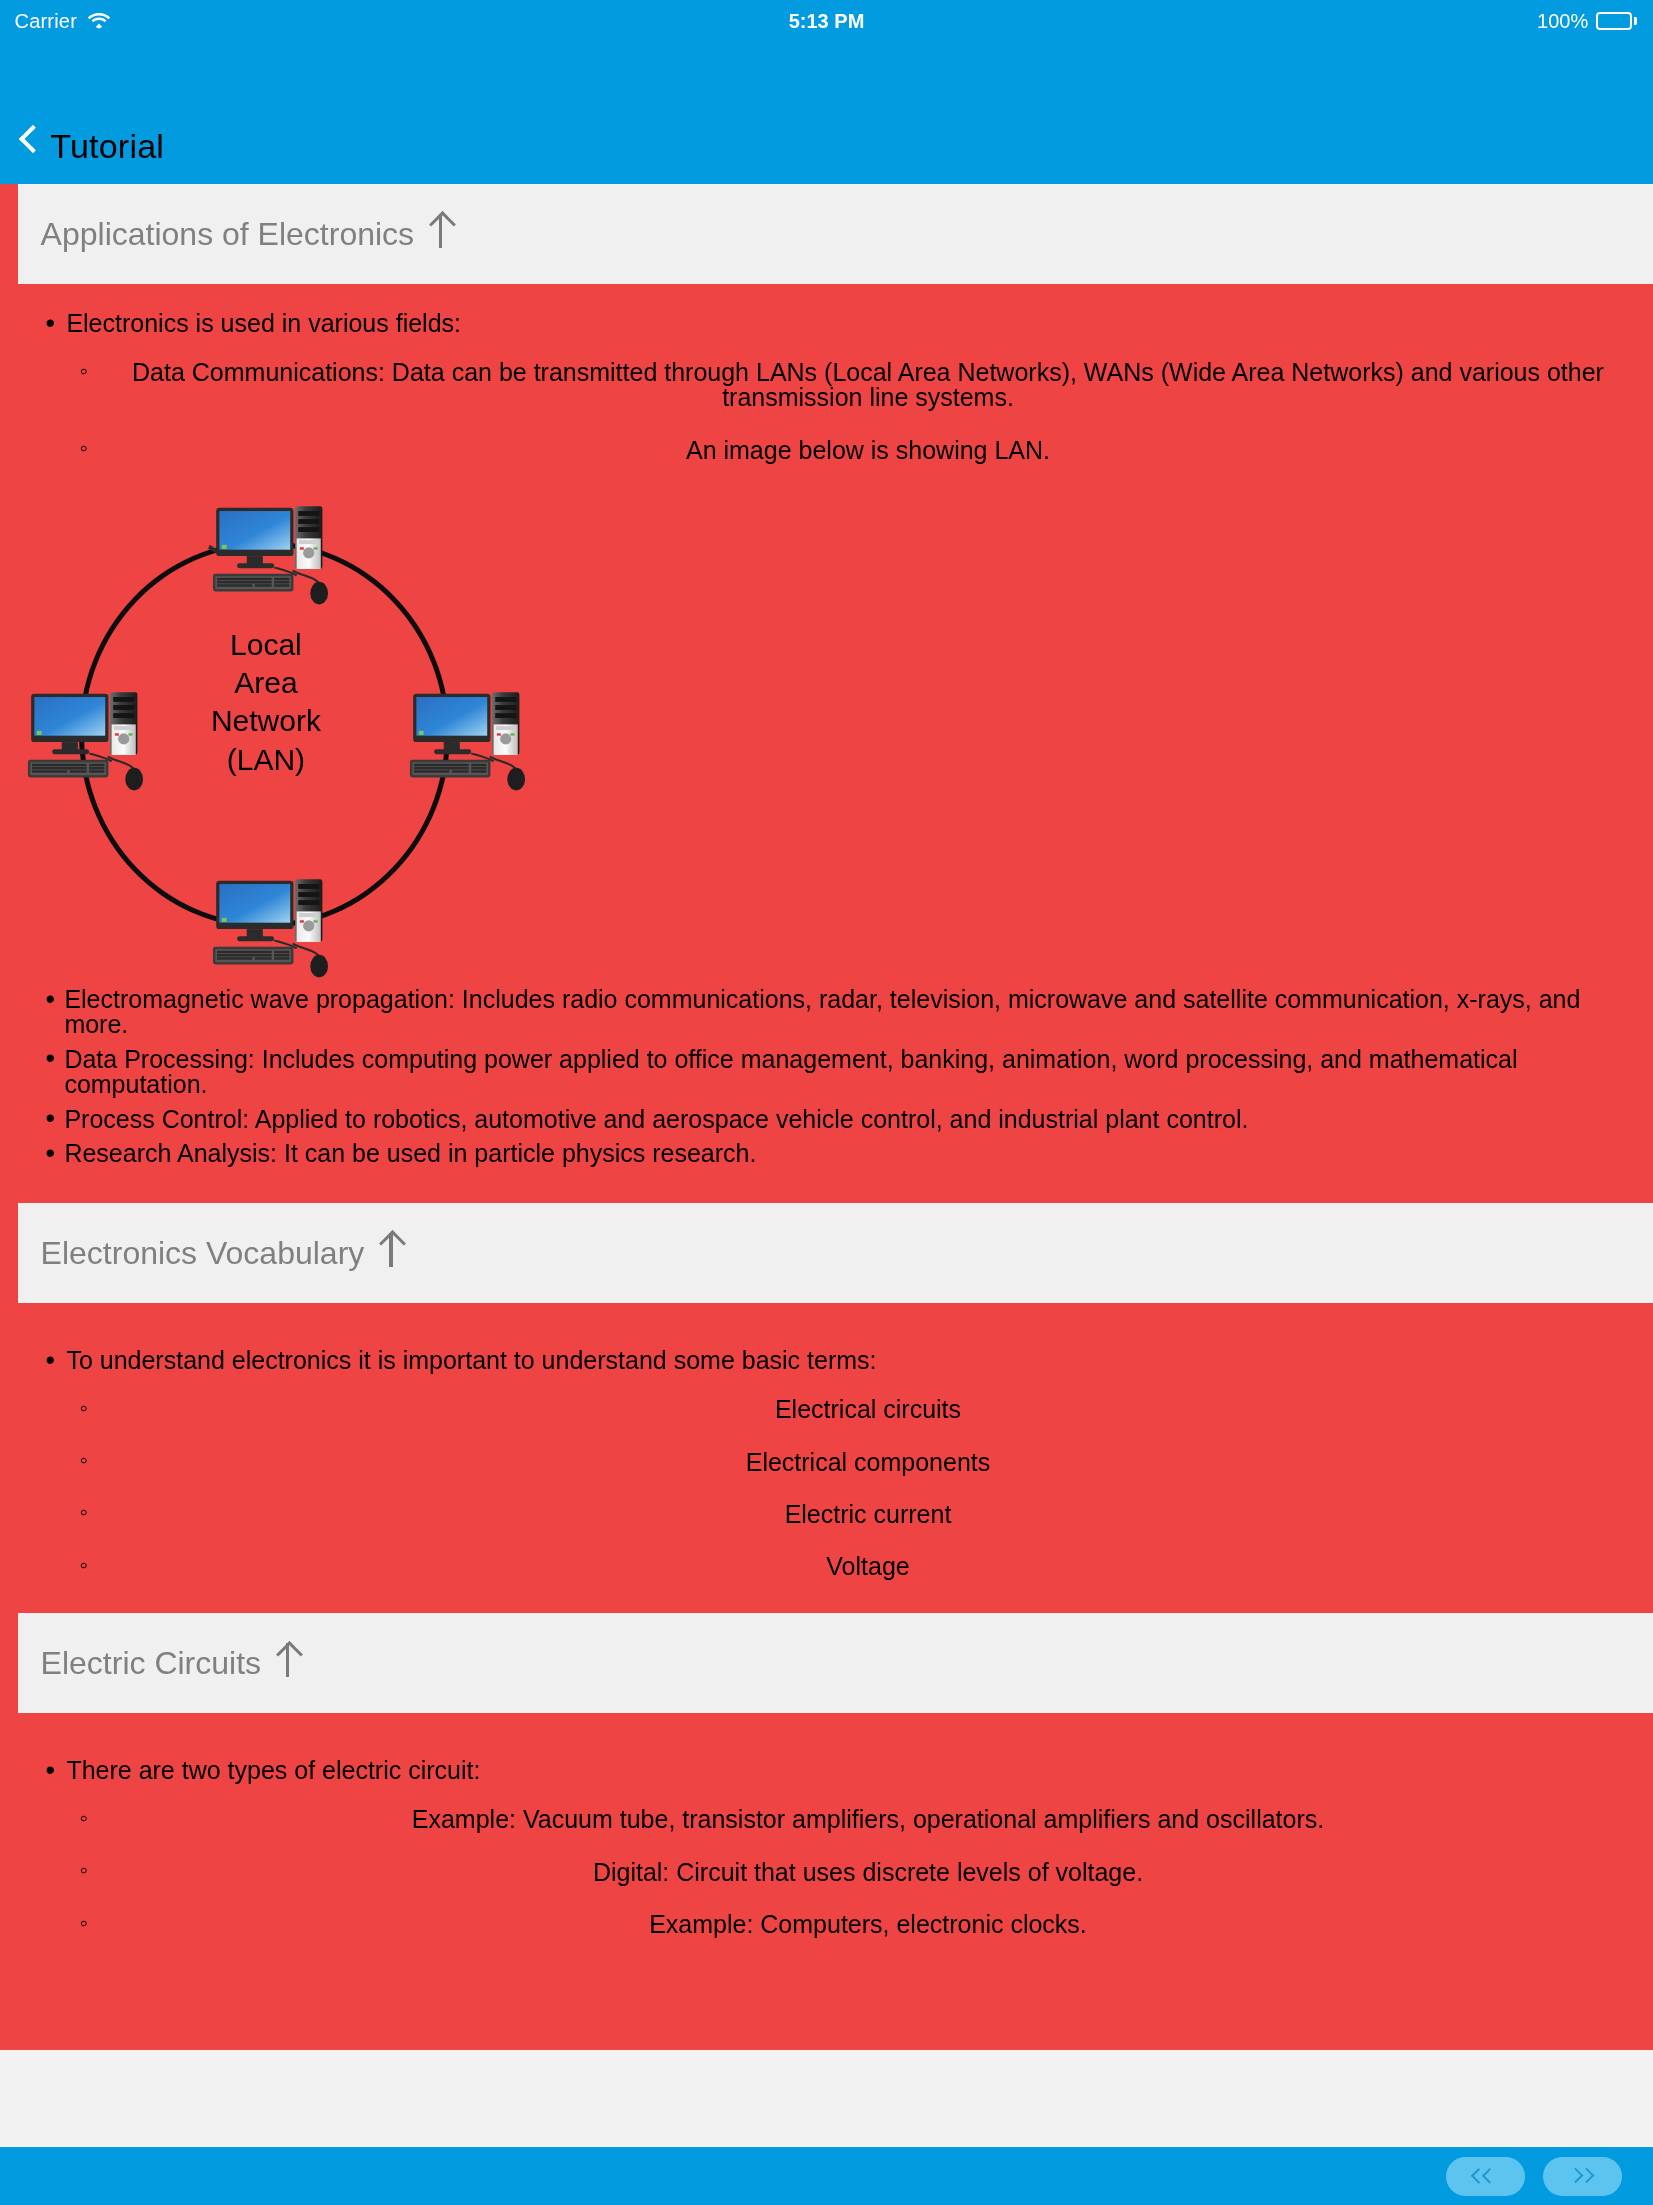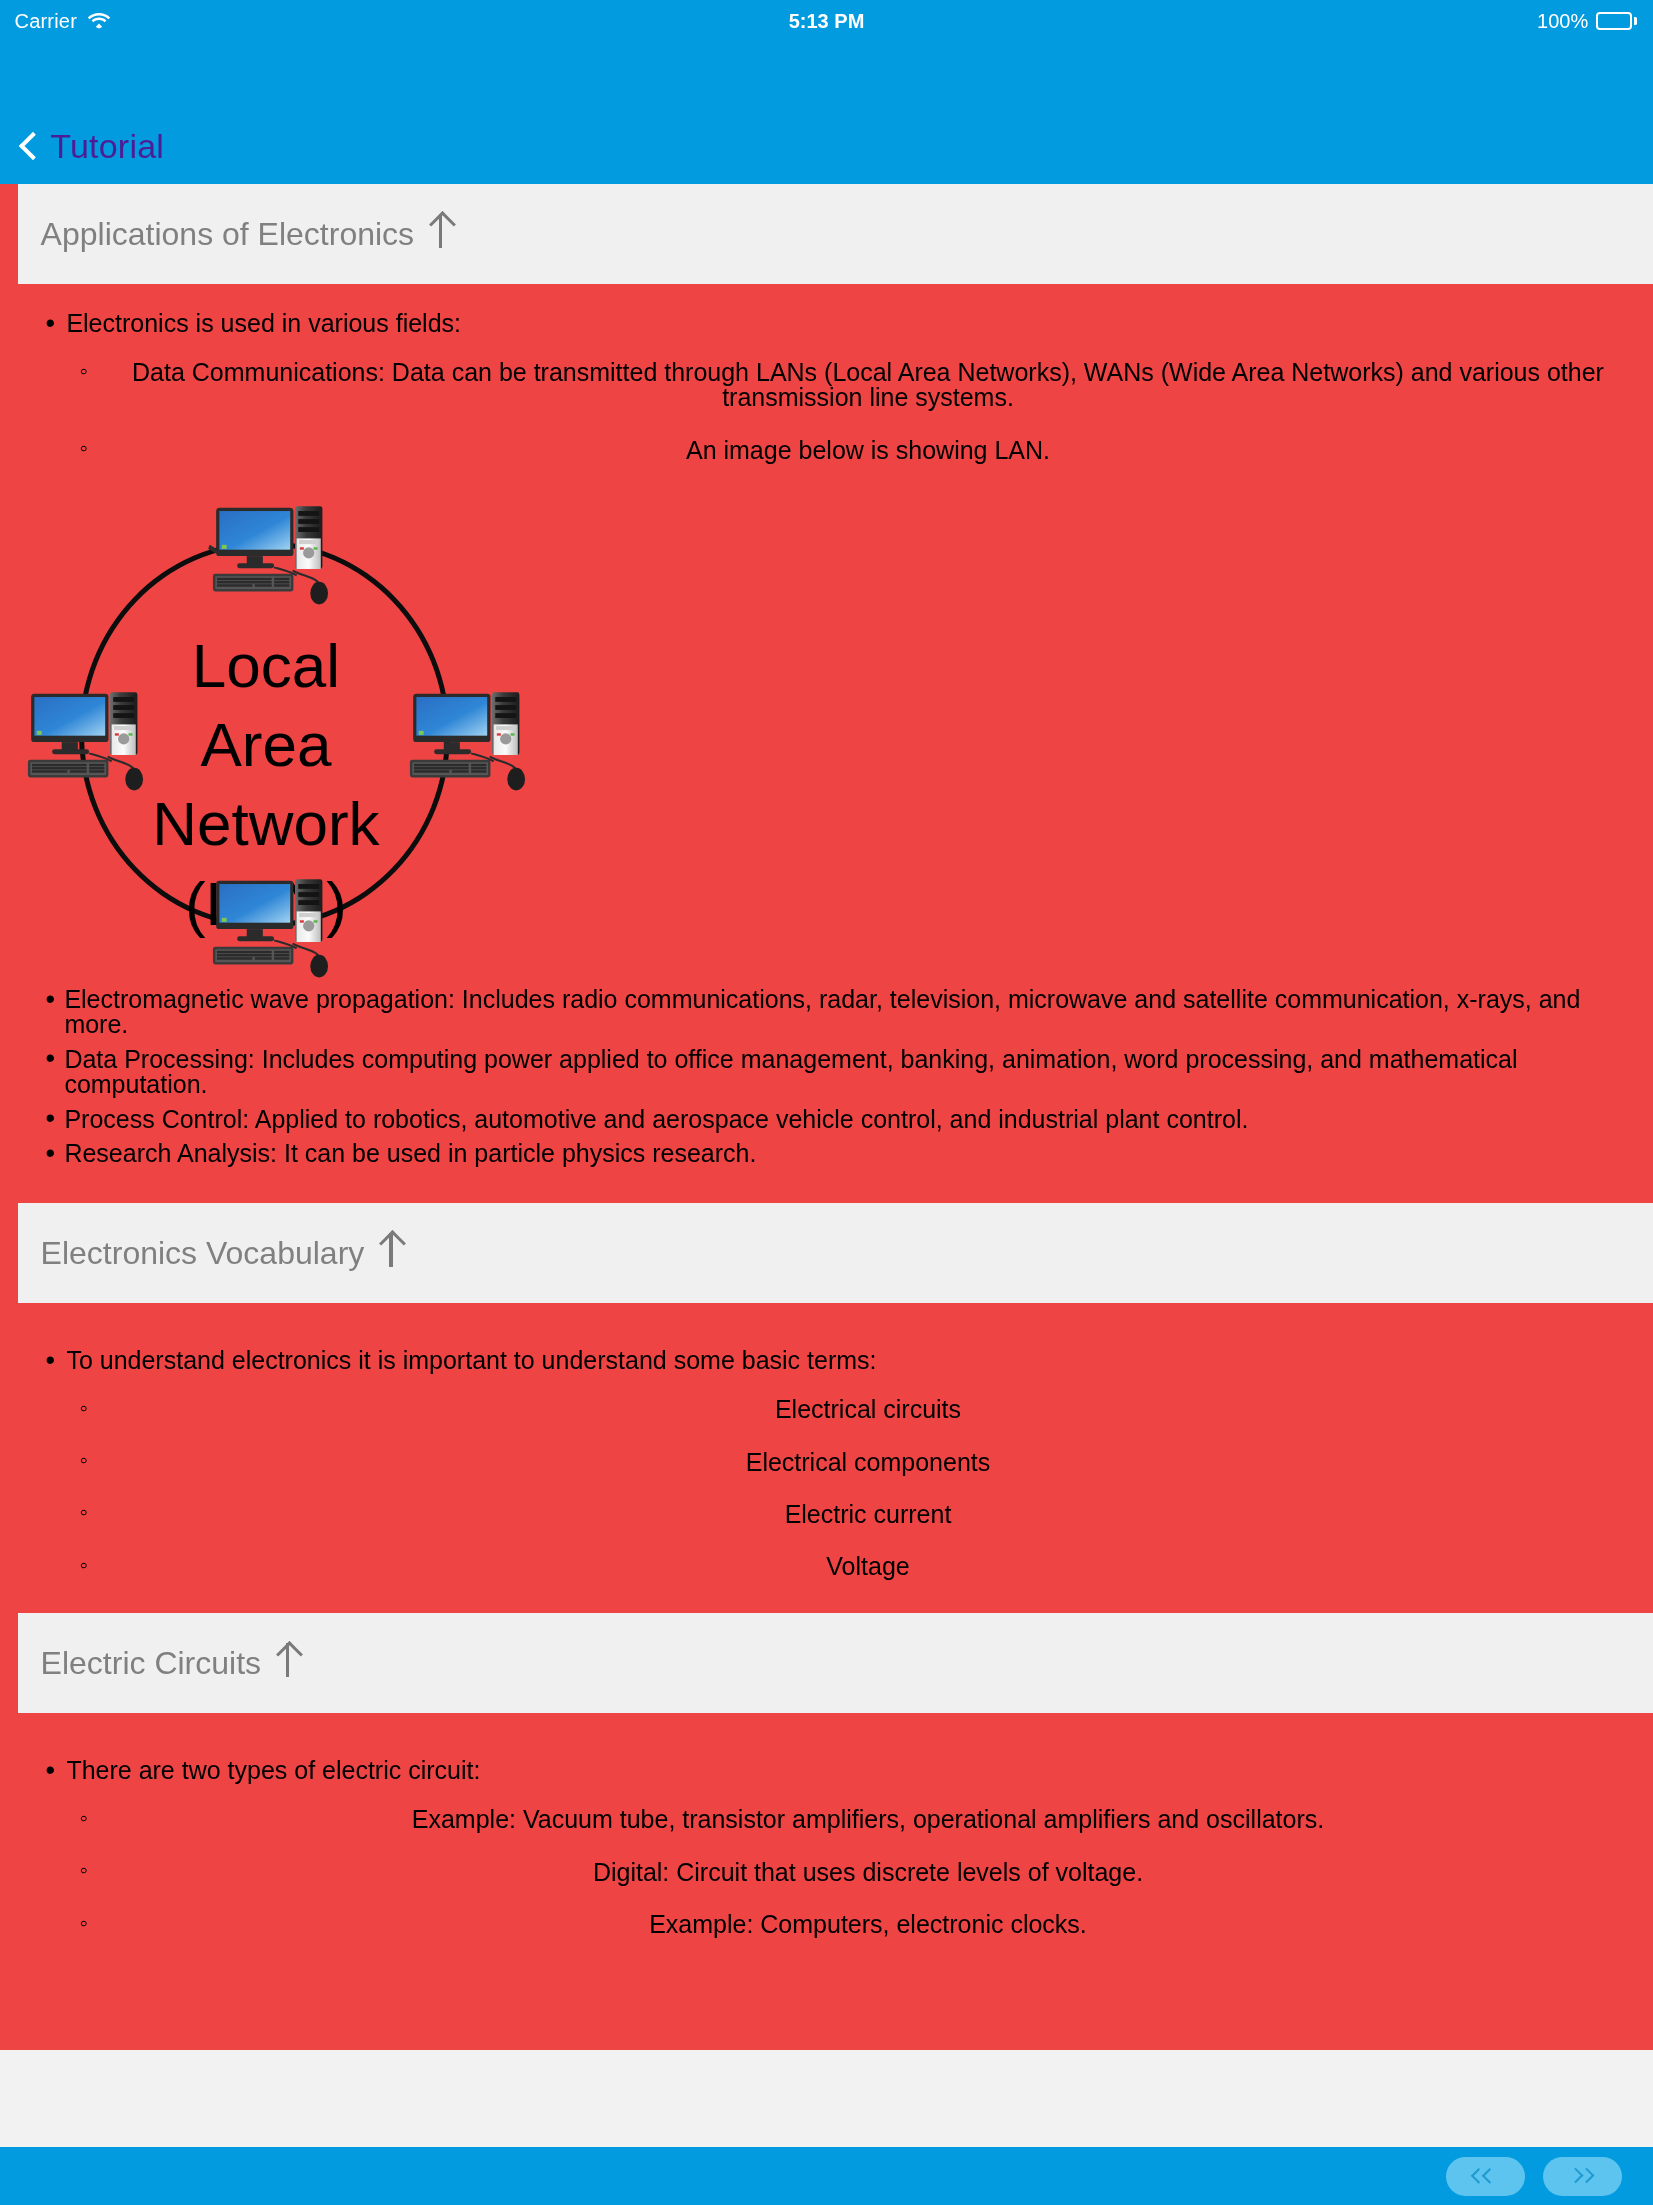--- a/index.html
+++ b/index.html
@@ -29,22 +29,22 @@
   .batt-fill { width: 100%; height: 100%; background: #fff; border-radius: 1.2px; }
   .batt-cap { width: 3.2px; height: 7.3px; background: #fff; border-radius: 0 1.6px 1.6px 0; margin-left: 1.6px; }
 
   
   .navbar {
     position: absolute; top: 42px; left: 0; width: 1653px; height: 142px;
     background: #039BE0;
   }
   .nav-back {
     position: absolute; left: 18px; bottom: 18px;
-    display: flex; align-items: center; gap: 11.3px;
-    color: #4c1d95; cursor: pointer;
+    display: flex; align-items: flex-start; gap: 11.3px;
+    color: #000000; cursor: pointer;
   }
   .chev-back { width: 21px; height: 21px; position: relative; margin-bottom: 2.4px; }
   .chev-back::before {
     content: ""; position: absolute; left: 4.8px; top: 1.6px;
     width: 16px; height: 16px;
     border-left: 4px solid #fff; border-bottom: 4px solid #fff;
     transform: rotate(45deg);
   }
   .nav-title { font-size: 34px; font-weight: 400; letter-spacing: 0.2px; }
 
@@ -109,21 +109,21 @@
   
   .lan { position: relative; width: 500px; height: 468px; margin-left: 6.5px; }
   .lan-circle {
     position: absolute; left: 53px; top: 36px;
     width: 371px; height: 387px;
     border: 5.7px solid #0d0d0d; border-radius: 50%;
     background: transparent;
   }
   .lan-label {
     position: absolute; left: 103px; top: 121px; width: 274px;
-    text-align: center; font-size: 62px; line-height: 1.28;
+    text-align: center; font-size: 30px; line-height: 1.28;
     font-family: "Liberation Sans", "DejaVu Sans", sans-serif;
     color: #000;
   }
   .pc { position: absolute; width: 129px; height: 103px; }
   .pc.top    { left: 182px; top: -1.6px; }
   .pc.left   { left: -3.2px;  top: 184px; }
   .pc.right  { left: 379px; top: 184px; }
   .pc.bottom { left: 182px; top: 371px; }
 
   

